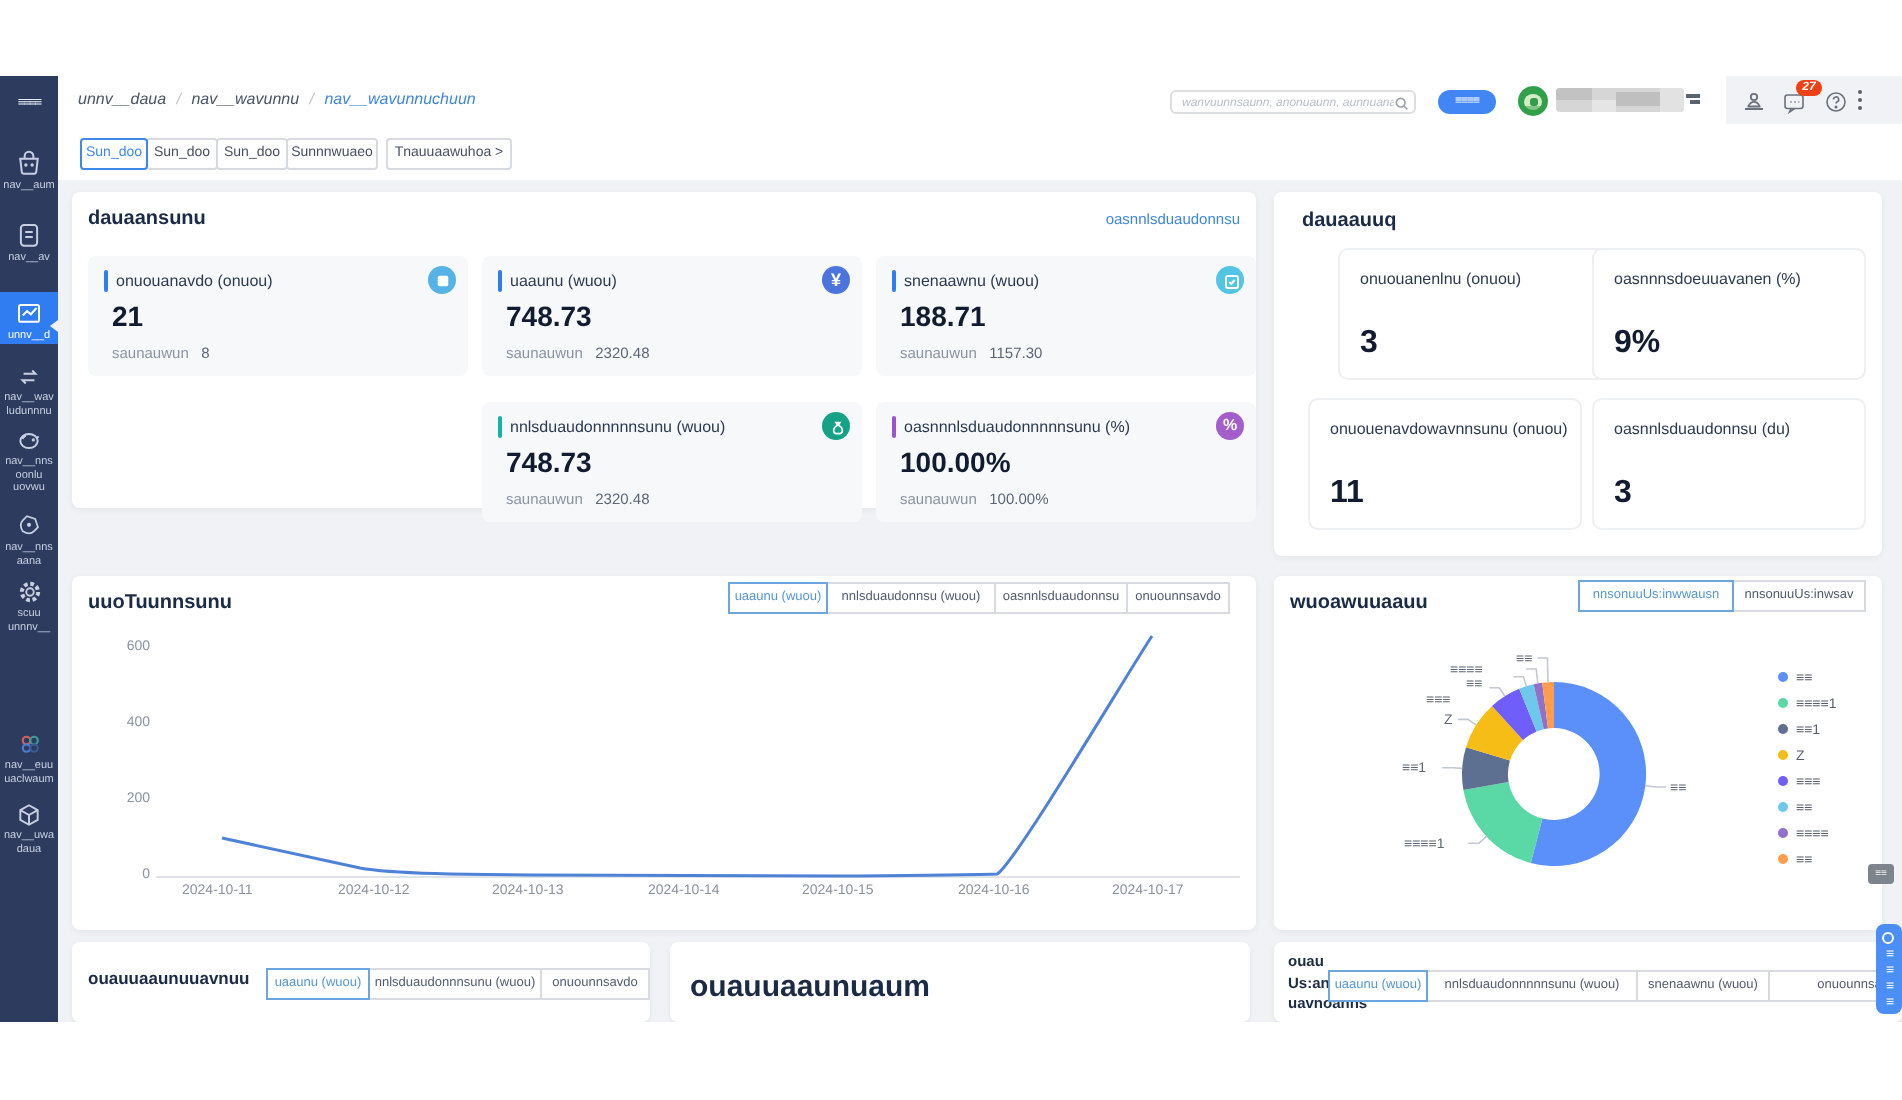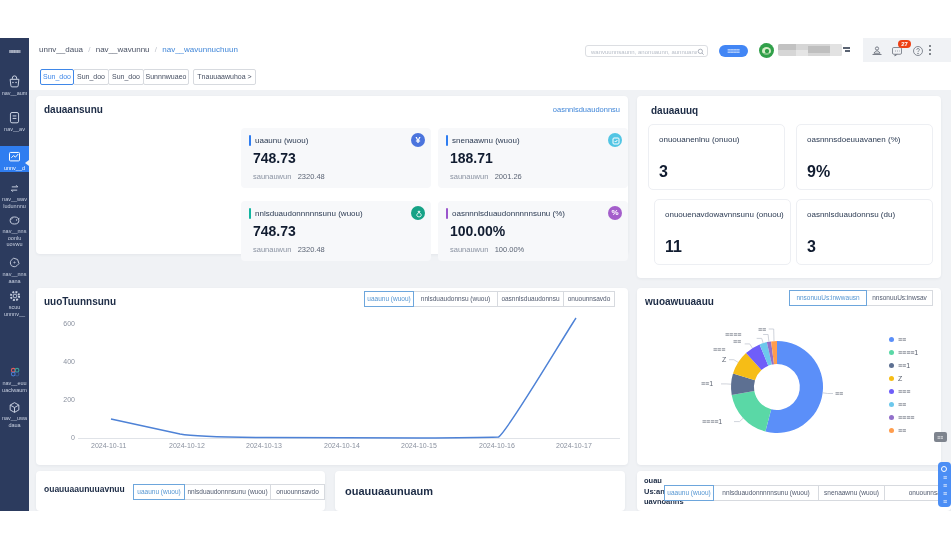--- a/index.html
+++ b/index.html
@@ -5,21 +5,21 @@
 html,body{width:951px;height:550px;background:#fff;font-family:"Liberation Sans",sans-serif;overflow:hidden;}
 #app{position:absolute;left:0;top:38px;width:951px;height:473px;background:#f0f2f5;overflow:hidden;}
 .abs{position:absolute;}
 
 #side{position:absolute;left:0;top:0;width:29px;height:473px;background:#2c3b5e;overflow:hidden;}
 .mitem{position:absolute;left:0;width:29px;color:#c8d0e0;font-size:5.5px;text-align:center;line-height:6.6px;}
 .mitem svg{display:block;margin:0 auto 1px auto;}
 #msel{position:absolute;left:0;top:108px;width:29px;height:26px;background:#2f7df0;}
 #selarrow{position:absolute;left:25px;top:122px;width:0;height:0;border-top:3.5px solid transparent;border-bottom:3.5px solid transparent;border-right:4px solid #f0f2f5;}
 
-#topbar{position:absolute;left:29px;top:0;width:834px;height:24px;background:#fff;}
+#topbar{position:absolute;left:29px;top:0;width:834px;height:24px;background:#fff;font-style:italic;}
 #tabrow{position:absolute;left:29px;top:24px;width:922px;height:28px;background:#fff;}
 .crumb{font-size:8px;color:#4a5264;}
 .crumb .sep{color:#c0c4cc;margin:0 3px;}
 .crumb .cur{color:#4086d8;}
 
 .btn{position:absolute;height:16px;border:1px solid #d7dadf;background:#fff;color:#454e61;font-size:7px;line-height:14px;text-align:center;border-radius:2px;white-space:nowrap;overflow:hidden;}
 .btn.sel{border-color:#3f87e8;color:#3f87e8;z-index:2;}
 
 .panel{position:absolute;background:#fff;border-radius:4px;box-shadow:0 1px 3px rgba(31,45,61,0.06);}
 .ptitle{position:absolute;font-size:10px;font-weight:bold;color:#1c2b45;}
@@ -161,32 +161,41 @@
   <div id="tabrow">
     <div class="btn sel" style="left:11px;top:7px;width:34px;">Sun_doo</div>
     <div class="btn" style="left:44px;top:7px;width:36px;">Sun_doo</div>
     <div class="btn" style="left:79px;top:7px;width:36px;">Sun_doo</div>
     <div class="btn" style="left:114px;top:7px;width:46px;">Sunnnwuaeo</div>
     <div class="btn" style="left:164px;top:7px;width:63px;">Tnauuaawuhoa &gt;</div>
   </div>
   <div class="panel" id="pA" style="left:36px;top:58px;width:592px;height:158px;">
     <div class="ptitle" style="left:8px;top:8px;">dauaansunu</div>
     <div class="abs" style="right:8px;top:9px;font-size:7.5px;color:#4086d8;">oasnnlsduaudonnsu</div>
+    <div class="scard" style="left:8px;top:32px;">
+      <div class="bar" style="background:#2f7df0;"></div>
+        <div class="t">onuouanavdo (onuou)</div>
+      <div class="v">21</div>
+        <div class="s">saunauwun&nbsp;&nbsp;&nbsp;<b>8</b></div>
+      <div class="ic" style="background:#56b3e8;"><svg style="margin:3.5px" width="7" height="7" viewBox="0 0 24 24" fill="#fff">
+            <rect x="3" y="3" width="18" height="18" rx="3"></rect>
+          </svg></div>
+    </div>
     <div class="scard" style="left:205px;top:32px;">
       <div class="bar" style="background:#2f7df0;"></div>
         <div class="t">uaaunu (wuou)</div>
       <div class="v">748.73</div>
         <div class="s">saunauwun&nbsp;&nbsp;&nbsp;<b>2320.48</b></div>
       <div class="ic" style="background:#4b74dd;color:#fff;font-size:9px;font-weight:bold;text-align:center;line-height:14px;">¥</div>
     </div>
     <div class="scard" style="left:402px;top:32px;">
       <div class="bar" style="background:#2f7df0;"></div>
         <div class="t">snenaawnu (wuou)</div>
       <div class="v">188.71</div>
-        <div class="s">saunauwun&nbsp;&nbsp;&nbsp;<b>2001.26</b></div>
+        <div class="s">saunauwun&nbsp;&nbsp;&nbsp;<b>1157.30</b></div>
       <div class="ic" style="background:#52c5e4;"><svg style="margin:3.5px" width="8" height="8" viewBox="0 0 24 24" fill="none" stroke="#fff" stroke-width="3">
             <rect x="3" y="3" width="18" height="18" rx="3"></rect>
             <path d="M8 12l3 3 5-6"></path>
           </svg></div>
     </div>
     <div class="scard" style="left:205px;top:105px;">
       <div class="bar" style="background:#13b5a0;"></div>
         <div class="t">nnlsduaudonnnnnsunu (wuou)</div>
       <div class="v">748.73</div>
         <div class="s">saunauwun&nbsp;&nbsp;&nbsp;<b>2320.48</b></div>
@@ -198,21 +207,21 @@
     <div class="scard" style="left:402px;top:105px;">
       <div class="bar" style="background:#9a55cc;"></div>
         <div class="t">oasnnnlsduaudonnnnnsunu (%)</div>
       <div class="v">100.00%</div>
         <div class="s">saunauwun&nbsp;&nbsp;&nbsp;<b>100.00%</b></div>
       <div class="ic" style="background:#a45ecb;color:#fff;font-size:8px;font-weight:bold;text-align:center;line-height:14px;">%</div>
     </div>
   </div>
   <div class="panel" id="pB" style="left:637px;top:58px;width:304px;height:182px;">
     <div class="ptitle" style="left:14px;top:9px;">dauaauuq</div>
-    <div class="bcard" style="left:11px;top:28px;">
+    <div class="bcard" style="left:32px;top:28px;">
       <div class="t">onuouanenlnu (onuou)</div>
         <div class="v">3</div>
     </div>
     <div class="bcard" style="left:159px;top:28px;">
       <div class="t">oasnnnsdoeuuavanen (%)</div>
         <div class="v">9%</div>
     </div>
     <div class="bcard" style="left:17px;top:103px;">
       <div class="t">onuouenavdowavnnsunu (onuou)</div>
         <div class="v">11</div>
@@ -288,21 +297,21 @@
       <div style="height:13px;"><i class="ldot" style="background:#5AD8A6;"></i>≡≡≡≡1</div>
       <div style="height:13px;"><i class="ldot" style="background:#5D7092;"></i>≡≡1</div>
       <div style="height:13px;"><i class="ldot" style="background:#F6BD16;"></i>Z</div>
       <div style="height:13px;"><i class="ldot" style="background:#6F5EF9;"></i>≡≡≡</div>
       <div style="height:13px;"><i class="ldot" style="background:#6DC8EC;"></i>≡≡</div>
       <div style="height:13px;"><i class="ldot" style="background:#9270CA;"></i>≡≡≡≡</div>
       <div style="height:13px;"><i class="ldot" style="background:#FF9D4D;"></i>≡≡</div>
     </div>
   </div>
   <div class="panel" id="pF" style="left:335px;top:433px;width:290px;height:40px;">
-    <div class="abs" style="left:10px;top:14px;font-size:11px;font-weight:bold;color:#1c2b45;">ouauuaaunuaum</div>
+    <div class="abs" style="left:10px;top:14px;font-size:15px;font-weight:bold;color:#1c2b45;">ouauuaaunuaum</div>
   </div>
   <div class="panel" id="pG" style="left:637px;top:433px;width:314px;height:40px;overflow:hidden;">
     <div class="abs" style="left:7px;top:5px;width:52px;font-size:7.5px;font-weight:bold;color:#1c2b45;line-height:10.5px;">ouau Us:anSnnw uavnoanns<br>...</div>
     <div class="tbtn sel" style="left:27px;top:14px;width:50px;">uaaunu (wuou)</div>
     <div class="tbtn" style="left:76px;top:14px;width:106px;">nnlsduaudonnnnnsunu (wuou)</div>
     <div class="tbtn" style="left:181px;top:14px;width:67px;">snenaawnu (wuou)</div>
     <div class="tbtn" style="left:247px;top:14px;width:92px;">onuounnsavdo</div>
   </div>
   <div class="abs" style="left:934px;top:394px;width:13px;height:10px;background:#7e848e;border-radius:2px;color:#f2f3f5;font-size:5px;line-height:10px;text-align:center;">≡≡</div>
   <div class="abs" style="left:938px;top:424px;width:13px;height:45px;background:#4b8ef5;border-radius:4px;">

